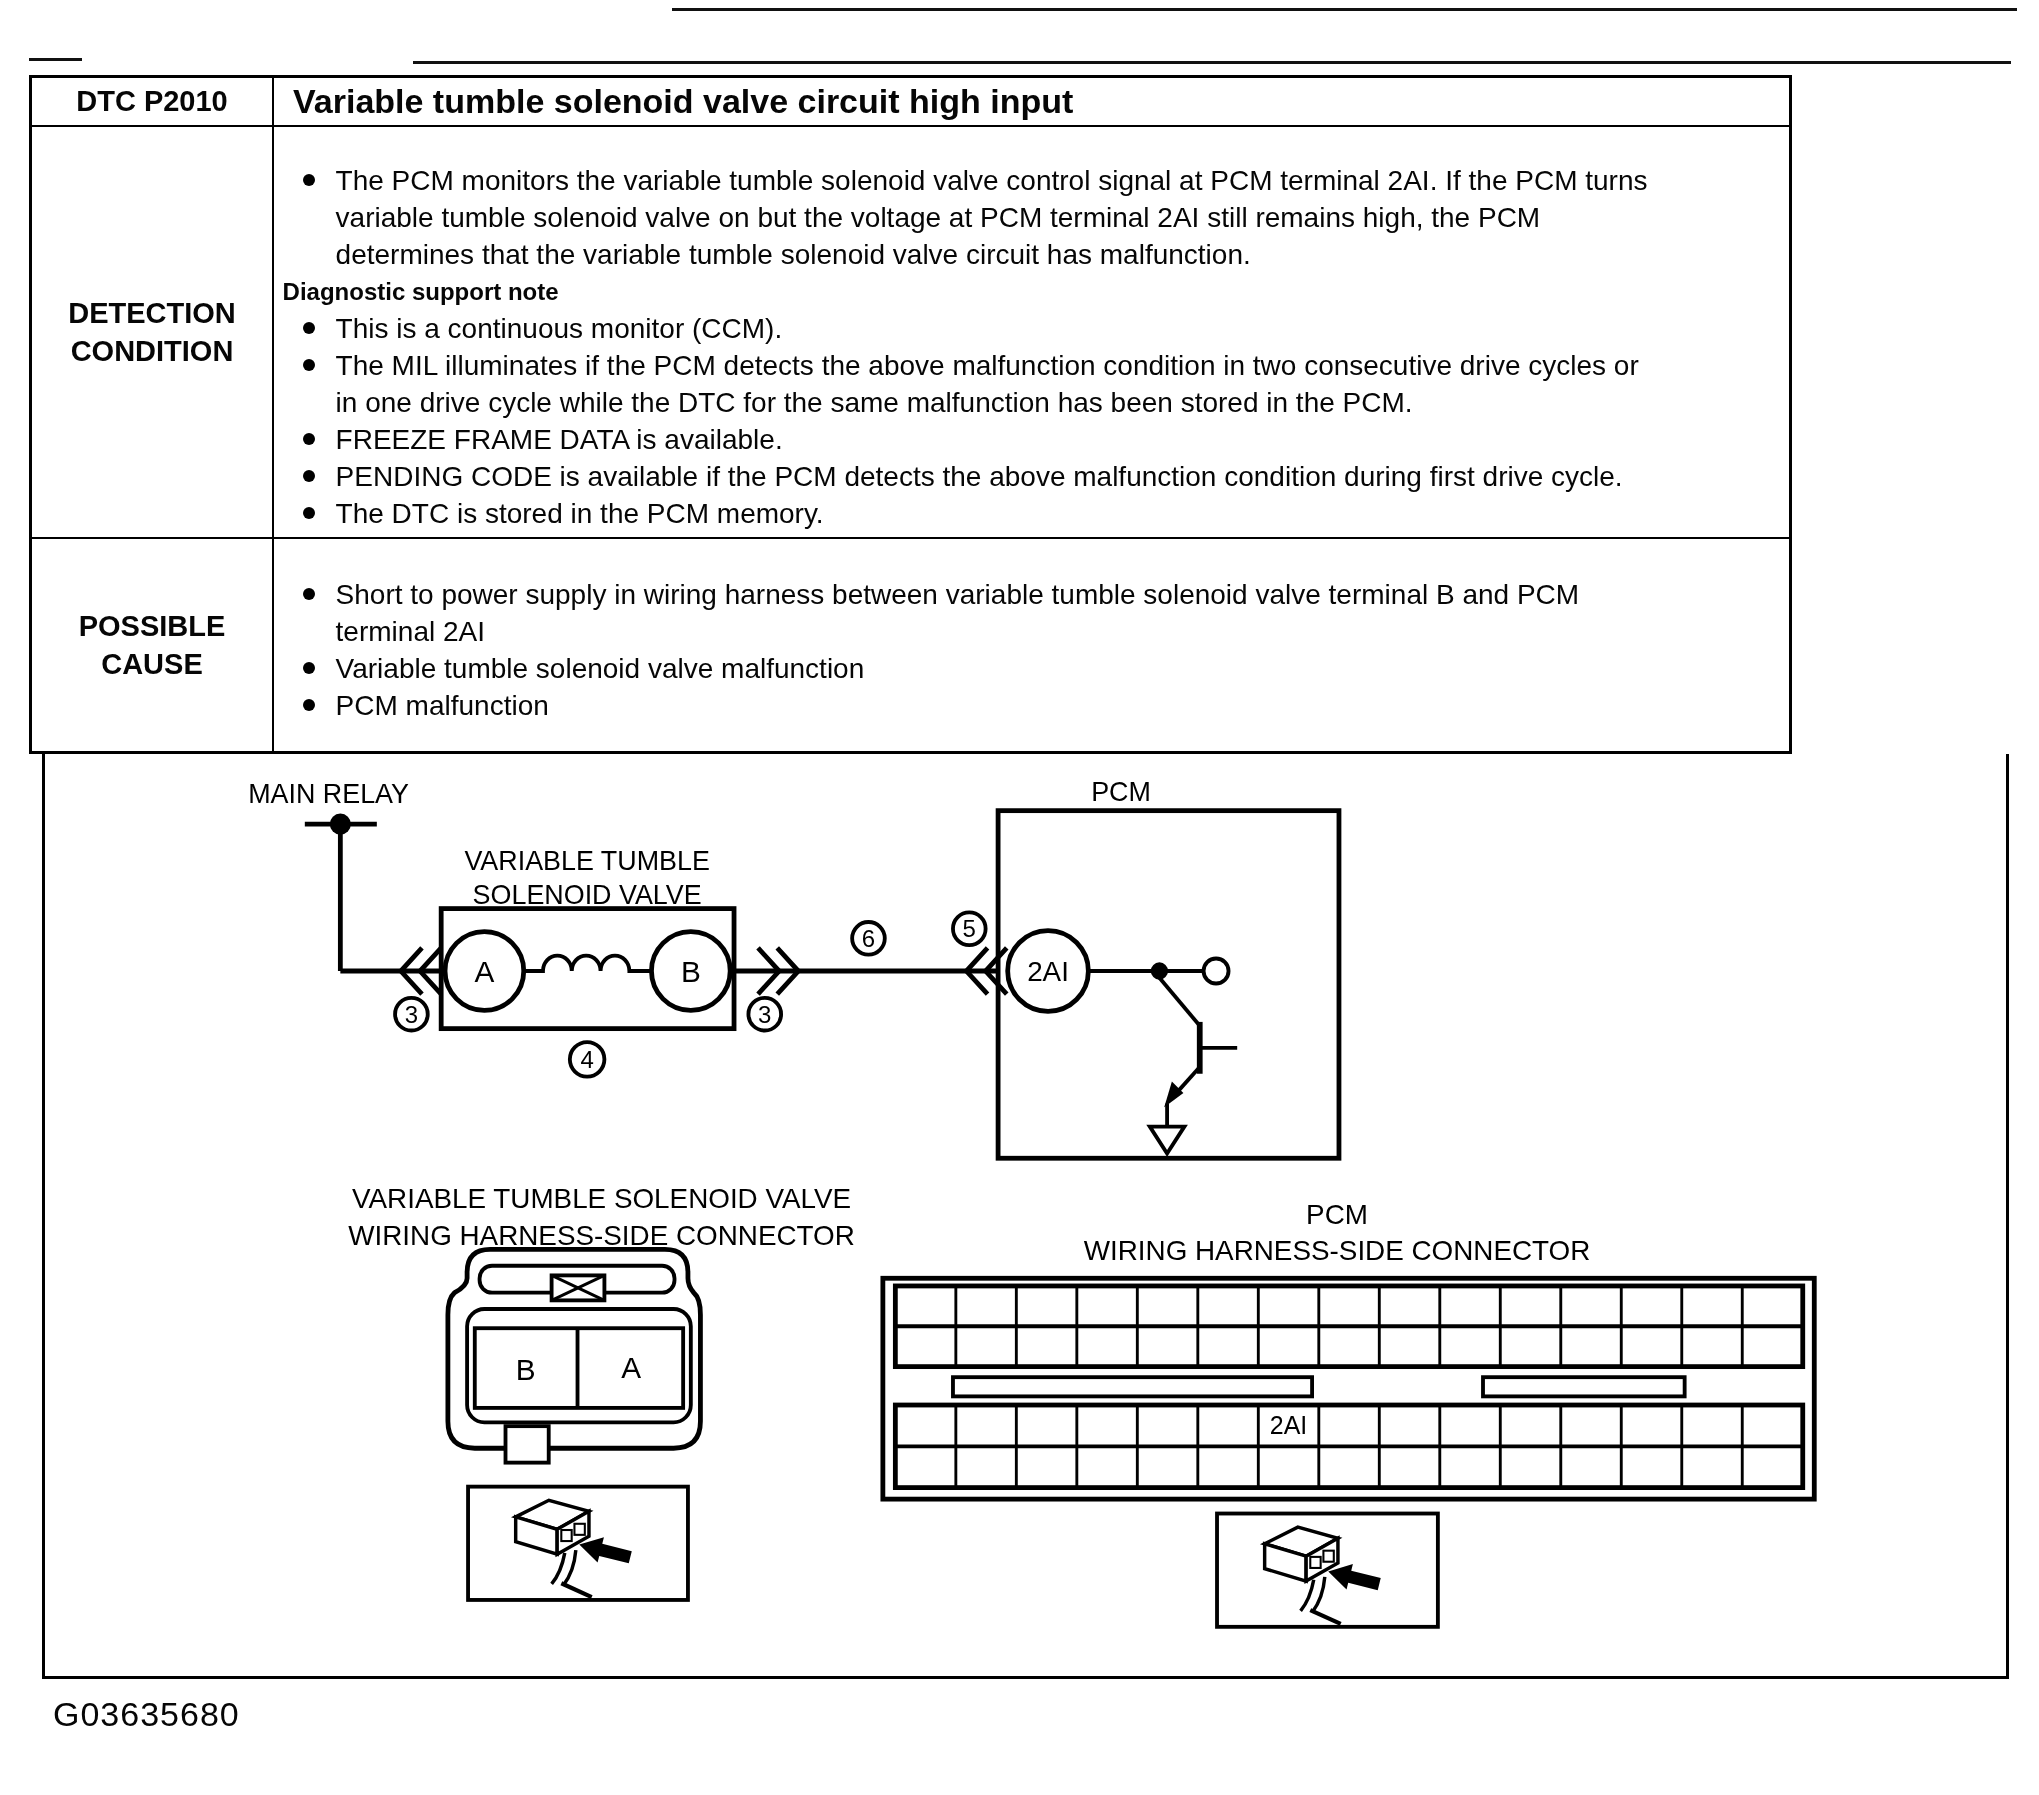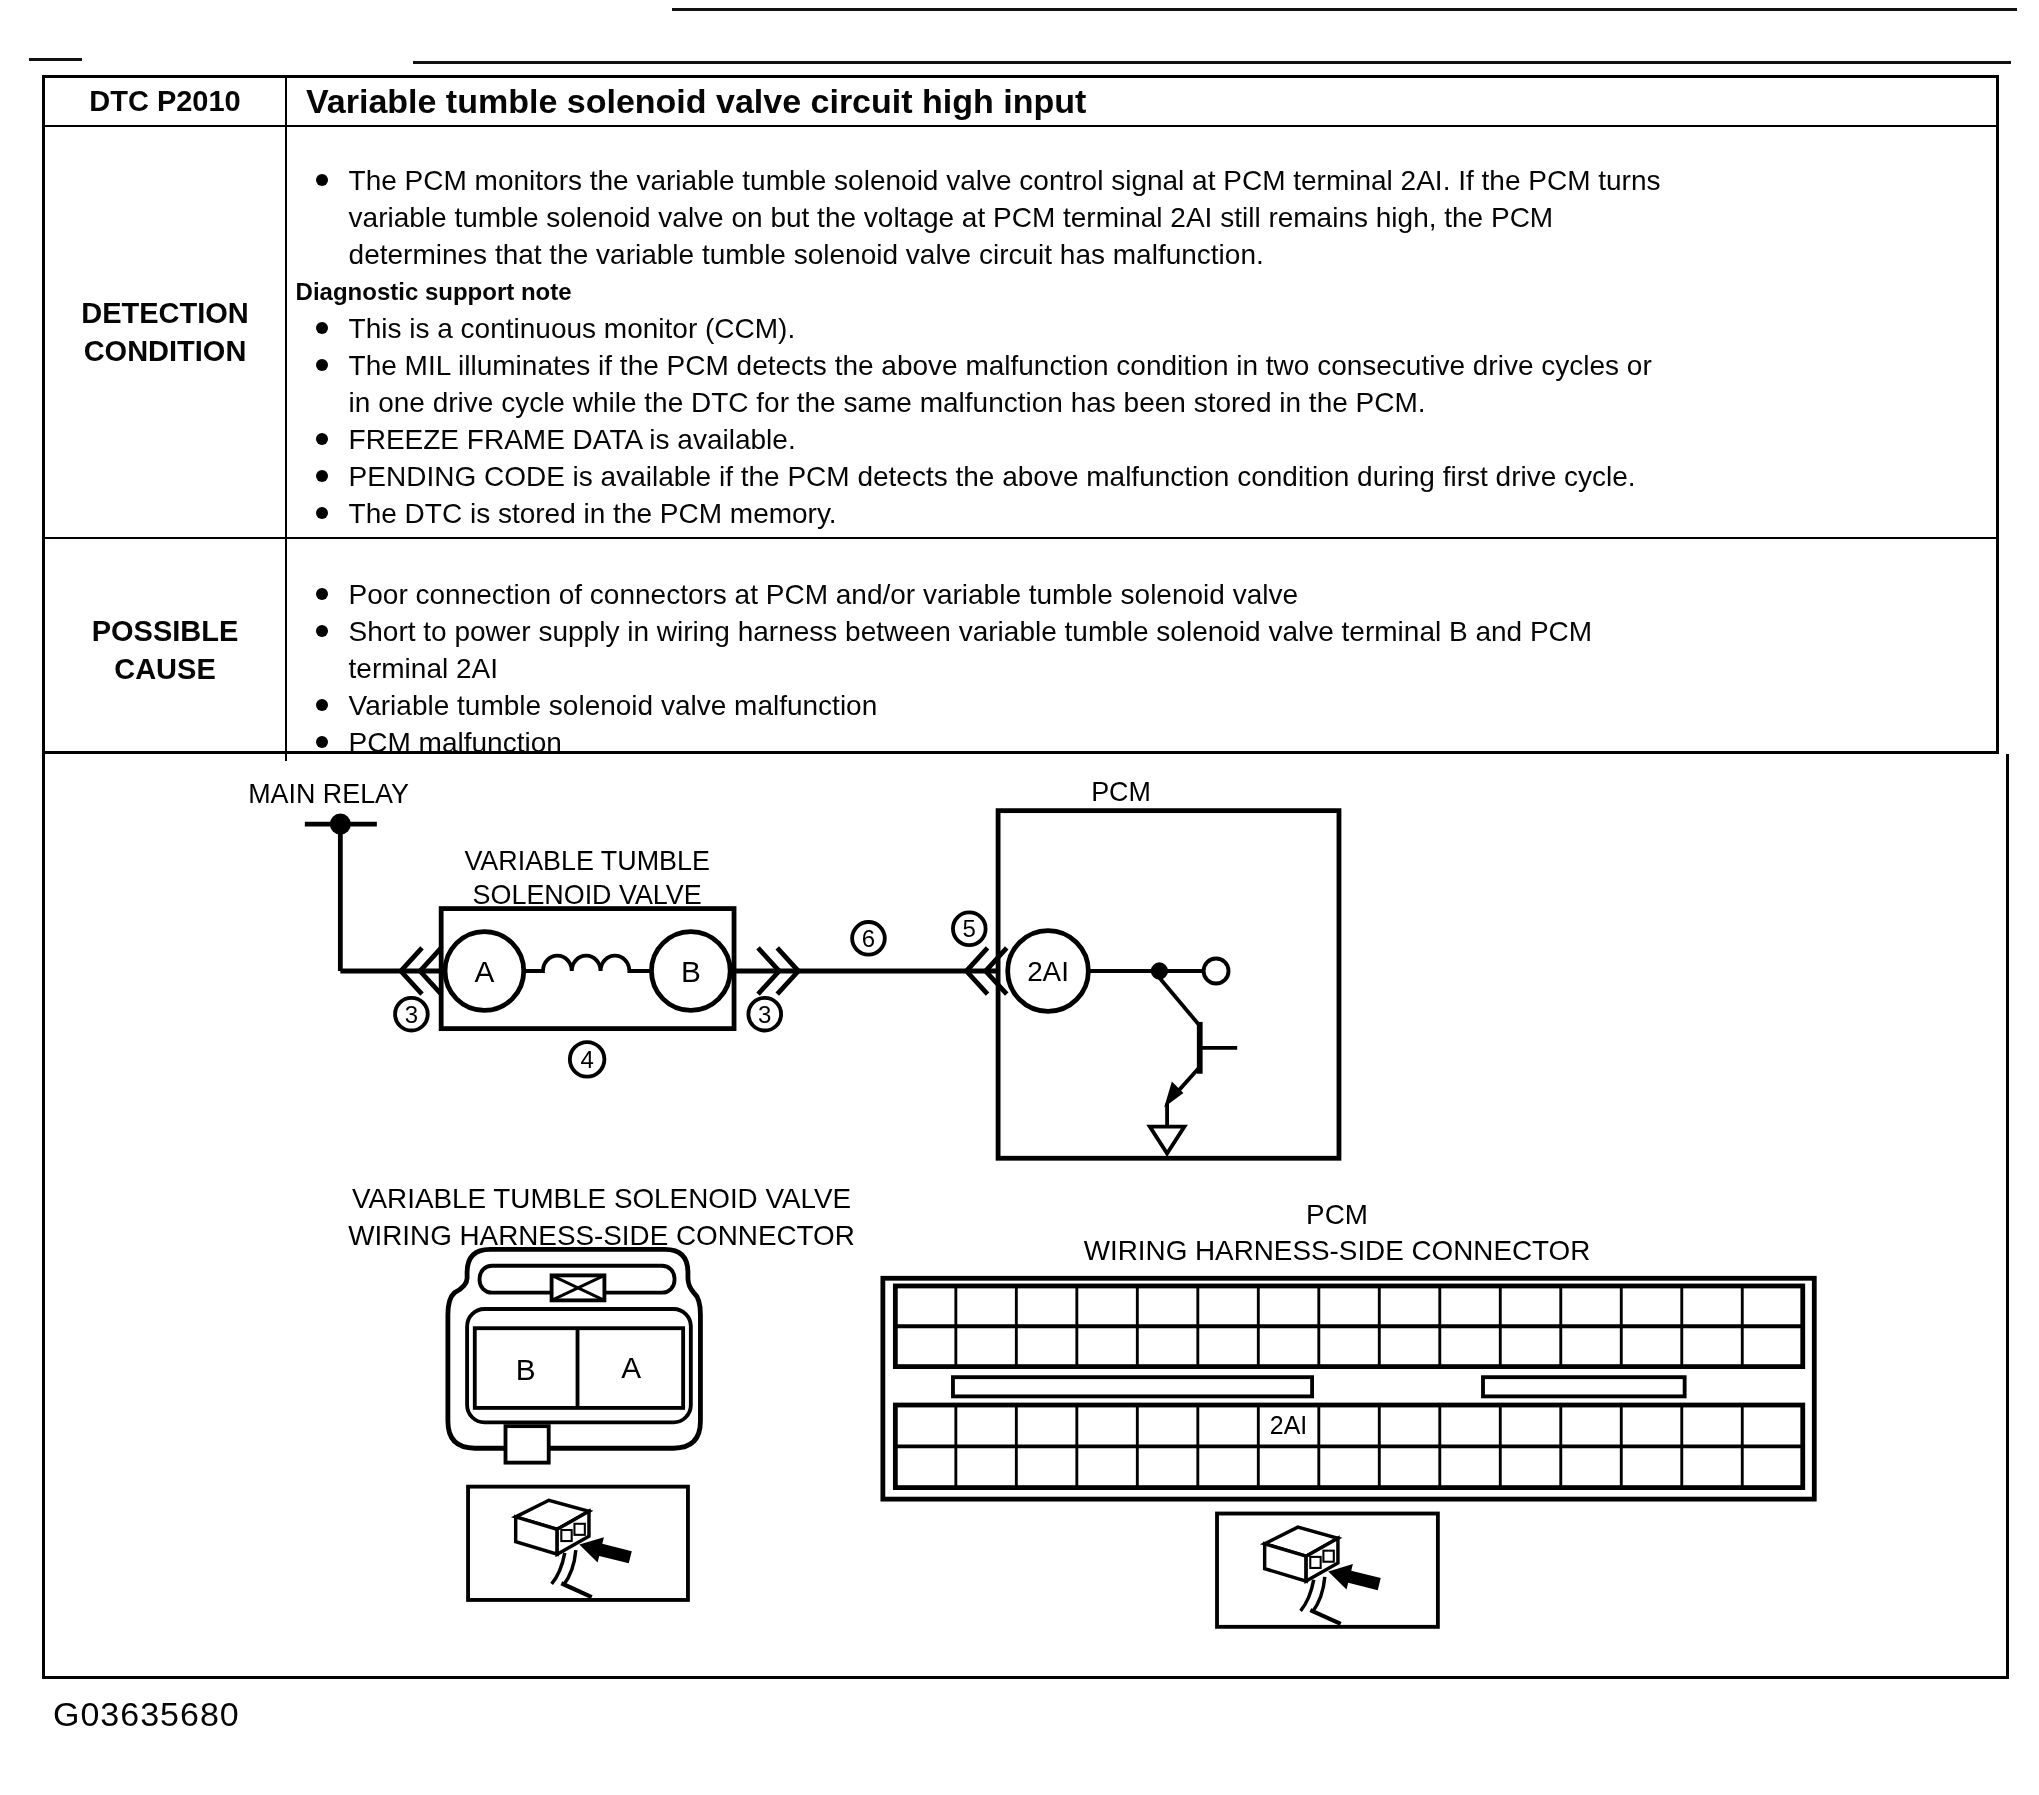--- a/index.html
+++ b/index.html
@@ -1,20 +1,20 @@
 <!DOCTYPE html>
 <html><head>
 <meta charset="utf-8">
 <style>
   html,body{margin:0;padding:0;background:#fff;}
   .page{position:relative;width:2040px;height:1796px;background:#fff;color:#060606;
         font-family:"Liberation Sans","DejaVu Sans",sans-serif;overflow:hidden;}
   .artifact{position:absolute;background:#111;}
   
-  .tbl{position:absolute;left:42px;top:75px;width:1957px;height:679px;border:3.8px solid #000;
+  .tbl{position:absolute;left:29px;top:75px;width:1763px;height:679px;border:3.8px solid #000;
        box-sizing:border-box;display:grid;grid-template-columns:242px 1fr;grid-template-rows:49px 412px 1fr;}
   .tbl>div{box-sizing:border-box;}
   .cL{border-right:2.9px solid #000;}
   .rB{border-bottom:2.9px solid #000;}
   .r1l{display:flex;align-items:center;justify-content:center;font-weight:700;font-size:29px;}
   .r1r{display:flex;align-items:center;font-weight:700;font-size:34px;padding-left:19px;}
   .hdr{display:flex;flex-direction:column;justify-content:center;align-items:center;
        font-weight:700;font-size:29px;line-height:38px;text-align:center;}
   .body{padding:9.6px 13.4px 0 8.6px;font-size:28px;margin-top:25px;}
   .ln{display:flex;align-items:baseline;line-height:37px;}
@@ -97,24 +97,20 @@
           <span class="dot"></span>
           <span>The DTC is stored in the PCM memory.</span>
         </div>
       </div>
 
     <div class="cL hdr">
       <span>POSSIBLE</span>
       <span>CAUSE</span>
     </div>
     <div class="body" style="padding-top:11.5px" id="possible-list">
-        <div class="ln">
-          <span class="dot"></span>
-          <span>Poor connection of connectors at PCM and/or variable tumble solenoid valve</span>
-        </div>
         <div class="ln">
           <span class="dot"></span>
           <span>Short to power supply in wiring harness between variable tumble solenoid valve terminal B and PCM</span>
         </div>
         <div class="ln">
           <span class="dot hide"></span>
           <span>terminal 2AI</span>
         </div>
         <div class="ln">
           <span class="dot"></span>

